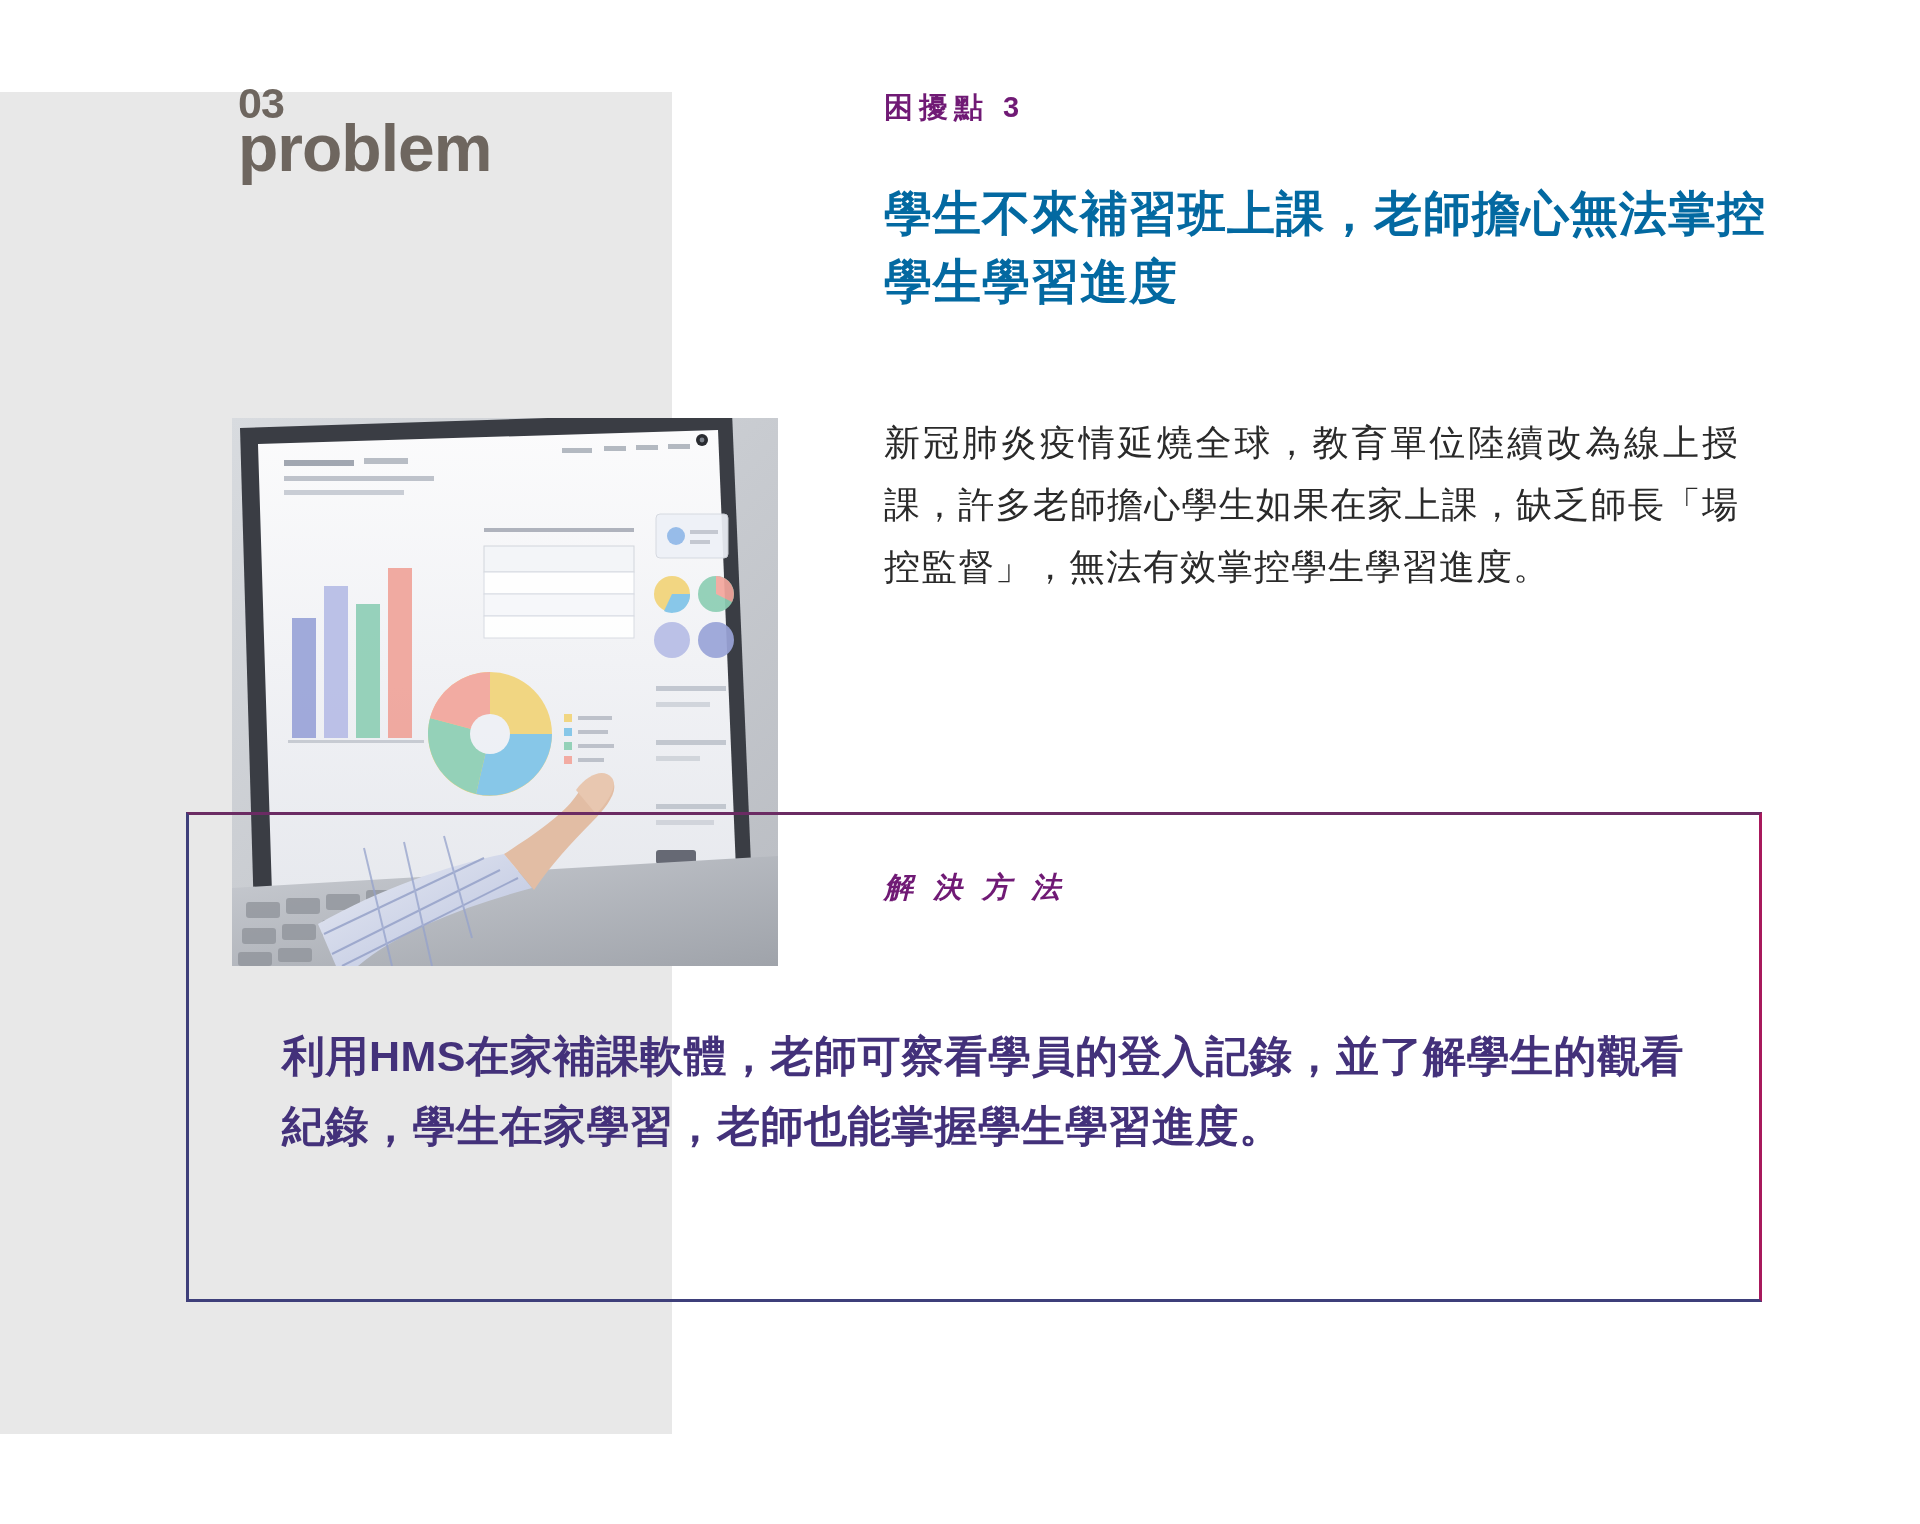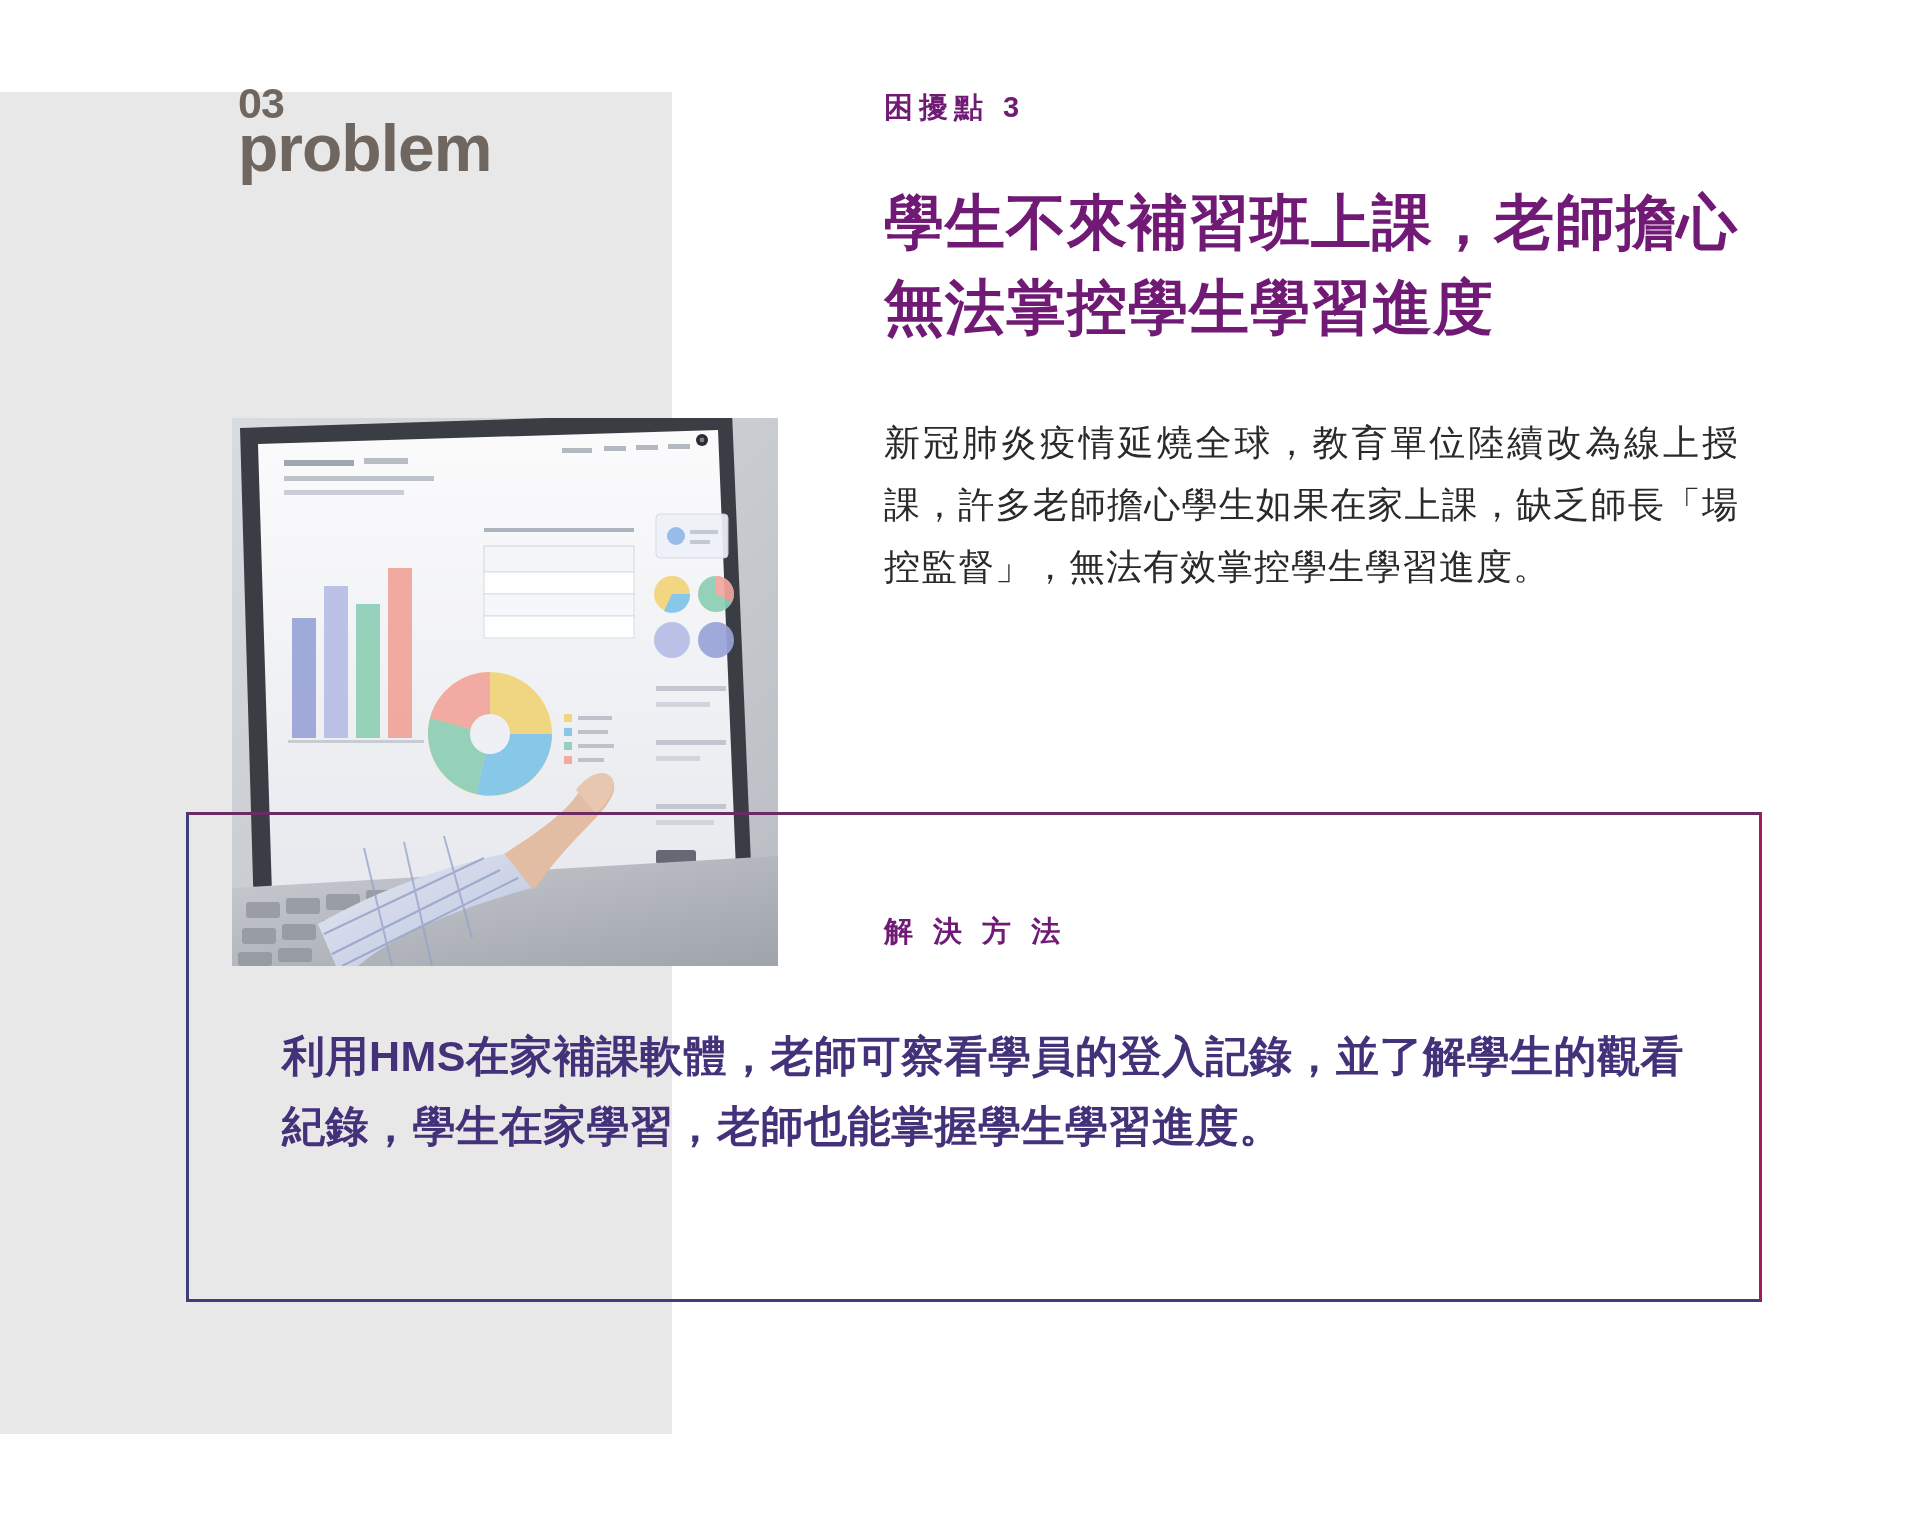--- a/index.html
+++ b/index.html
@@ -66,24 +66,24 @@
     letter-spacing: 6px;
     font-size: 29px;
   }
   #kicker-problem { left: 884px; top: 88px; }
 
   .headline {
     position: absolute;
     left: 884px;
     top: 180px;
     width: 900px;
-    font-size: 60px;
+    font-size: 48px;
     font-weight: bold;
     line-height: 1.42;
-    color: #701a75;
+    color: #0369a1;
     letter-spacing: 1px;
   }
 
   .bodytext {
     position: absolute;
     left: 884px;
     top: 412px;
     width: 855px;
     font-size: 36px;
     line-height: 1.72;
@@ -103,21 +103,22 @@
     border: 3px solid #3e3f7a;
     box-sizing: border-box;
   }
   .solution-box.accent-right {
     border-right-color: #a8195c;
     border-top-color: #6b2b63;
   }
 
   #kicker-solution {
     left: 884px;
-    top: 912px;
+    top: 868px;
+    font-style: italic;
   }
 
   .solution-text {
     position: absolute;
     left: 282px;
     top: 1022px;
     width: 1428px;
     font-size: 43px;
     font-weight: bold;
     line-height: 1.62;

